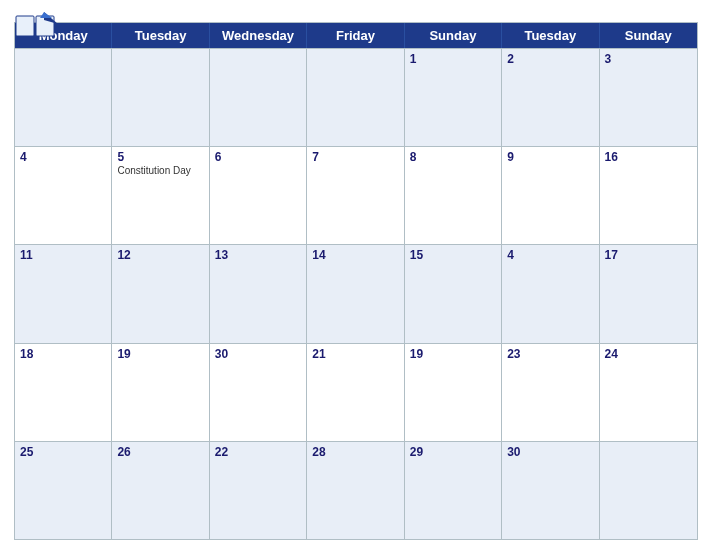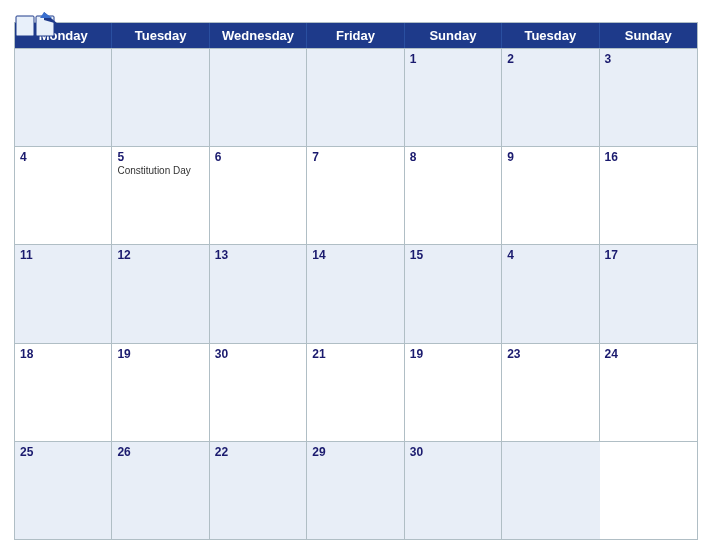--- a/index.html
+++ b/index.html
@@ -254,20 +254,23 @@
           <div class="day-cell">
             <span class="day-number">25</span>
           </div>
           <div class="day-cell">
             <span class="day-number">26</span>
           </div>
           <div class="day-cell">
             <span class="day-number">22</span>
           </div>
           <div class="day-cell">
+            <span class="day-number">28</span>
+          </div>
+          <div class="day-cell">
             <span class="day-number">29</span>
           </div>
           <div class="day-cell">
             <span class="day-number">30</span>
           </div>
           <div class="day-cell empty">
             <span class="day-number">&nbsp;</span>
           </div>
         </div>
       </div>

